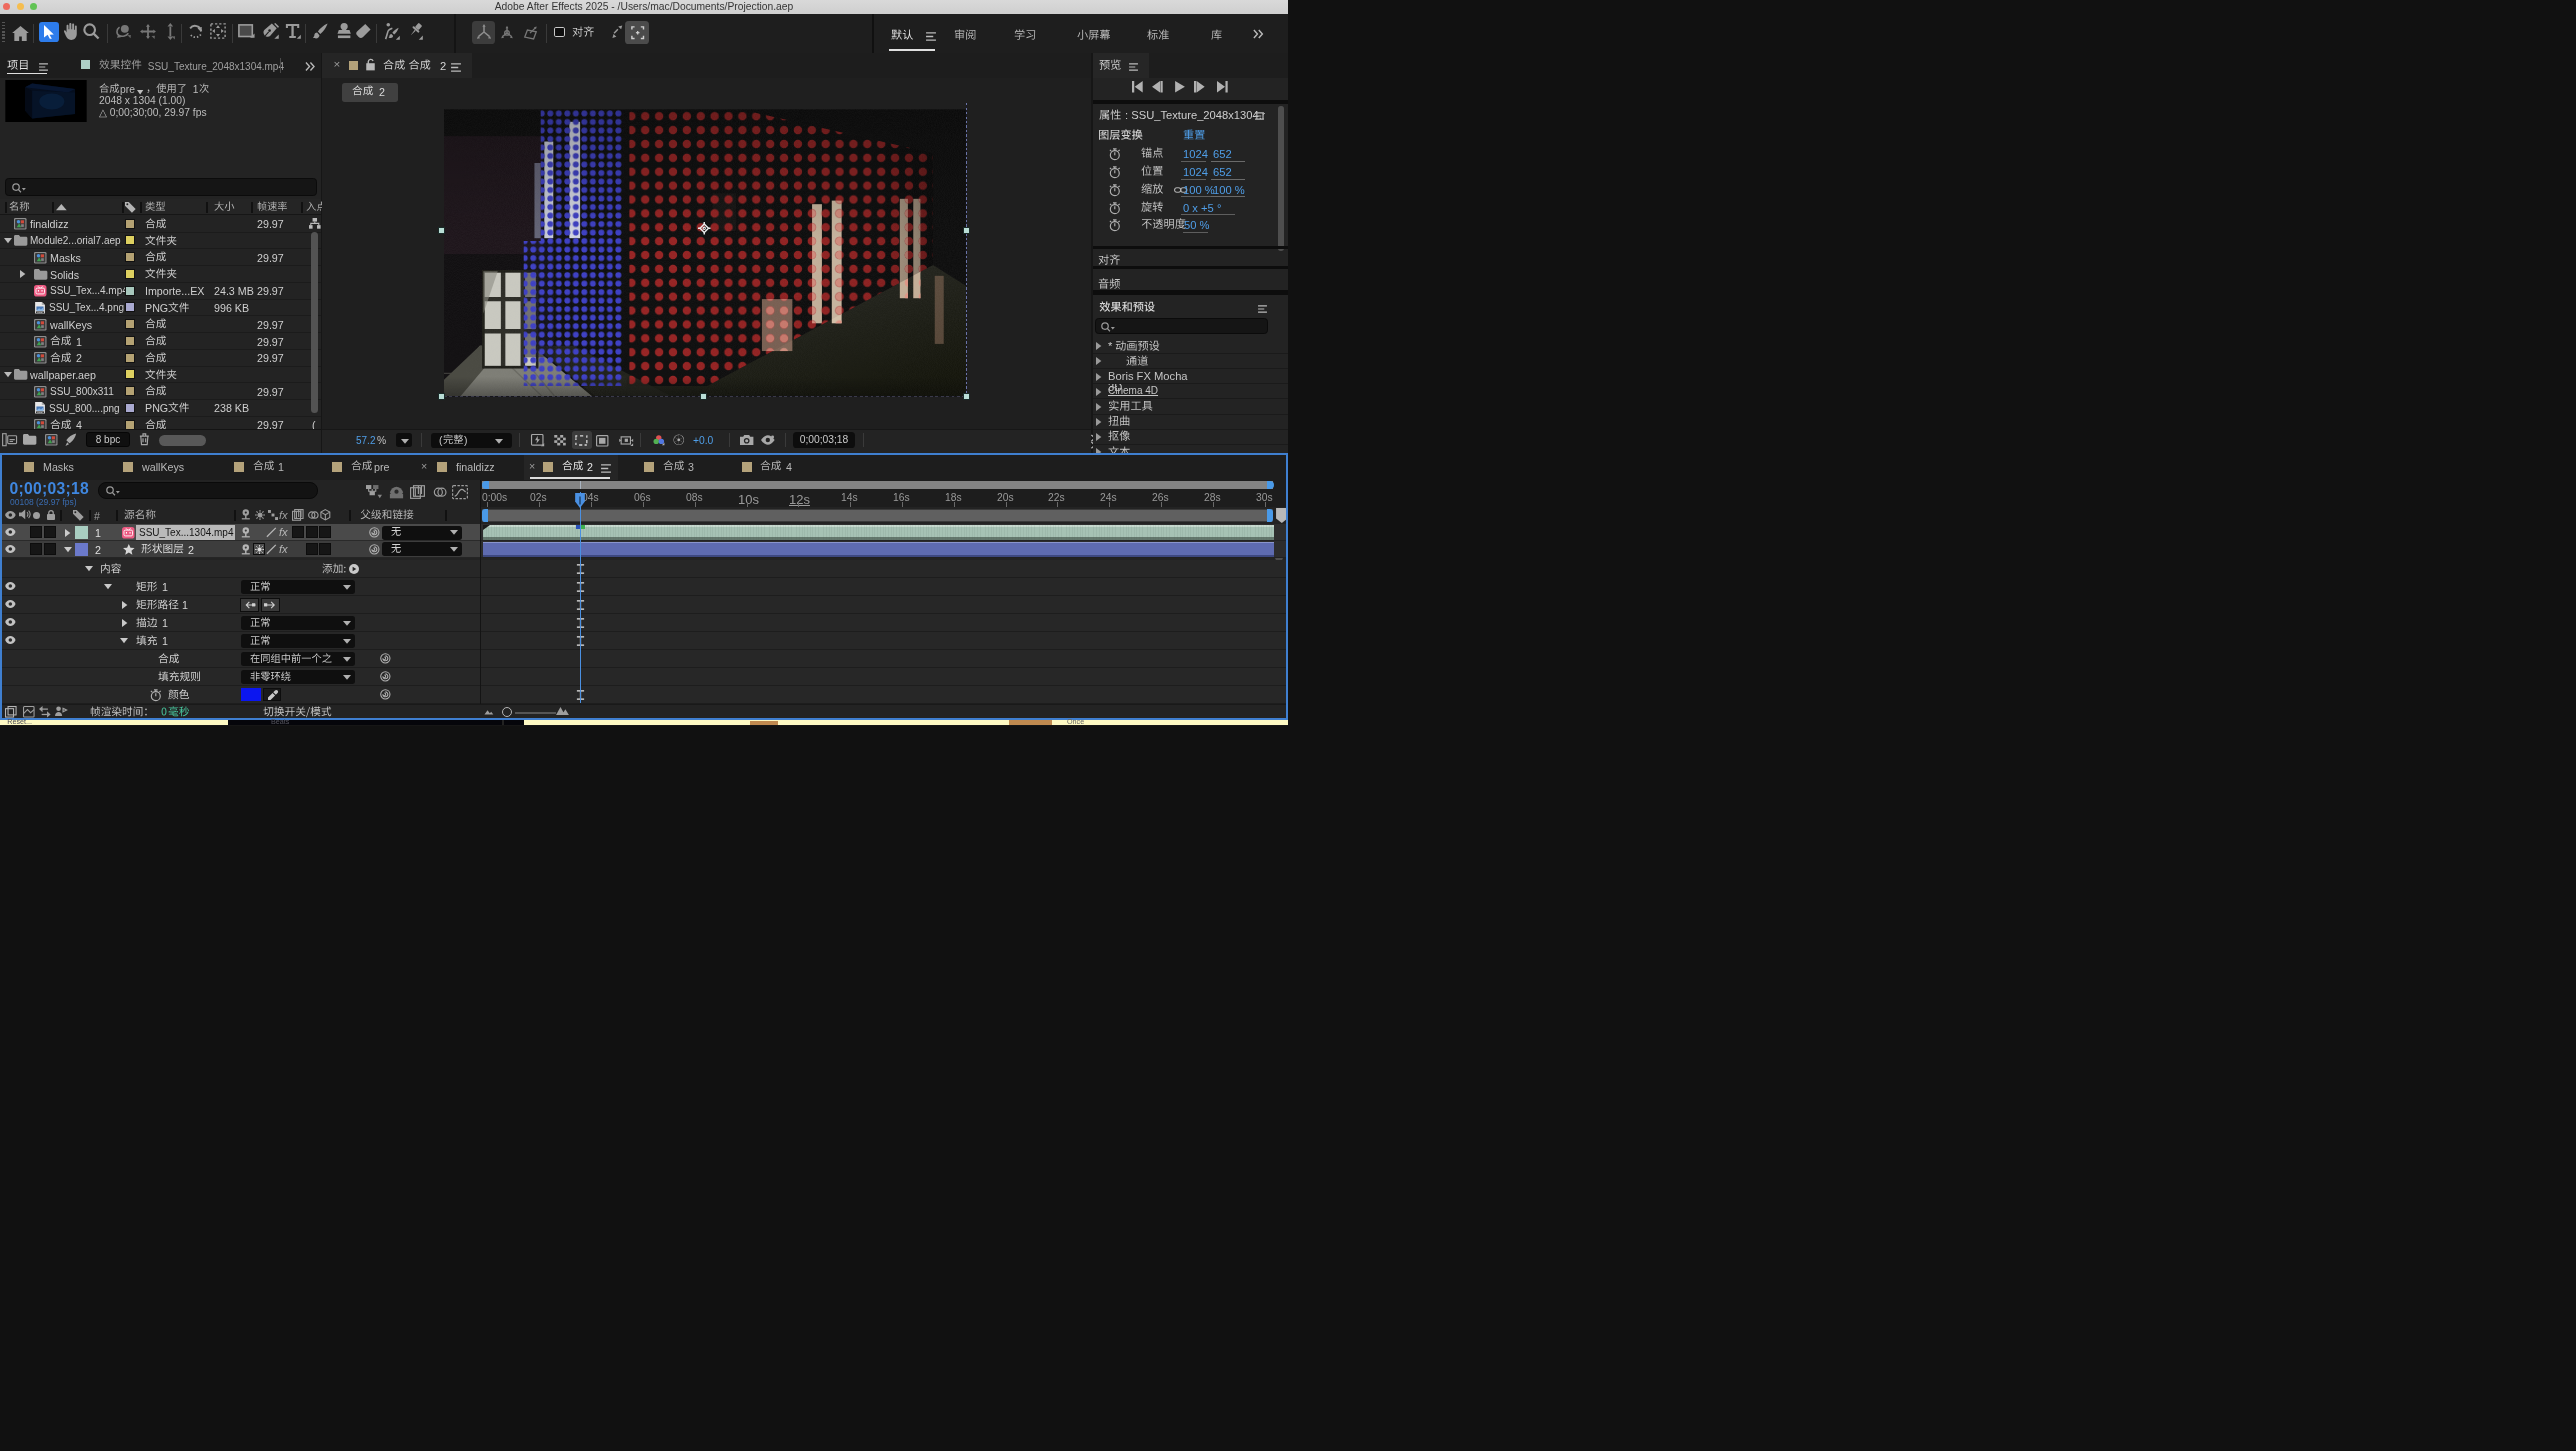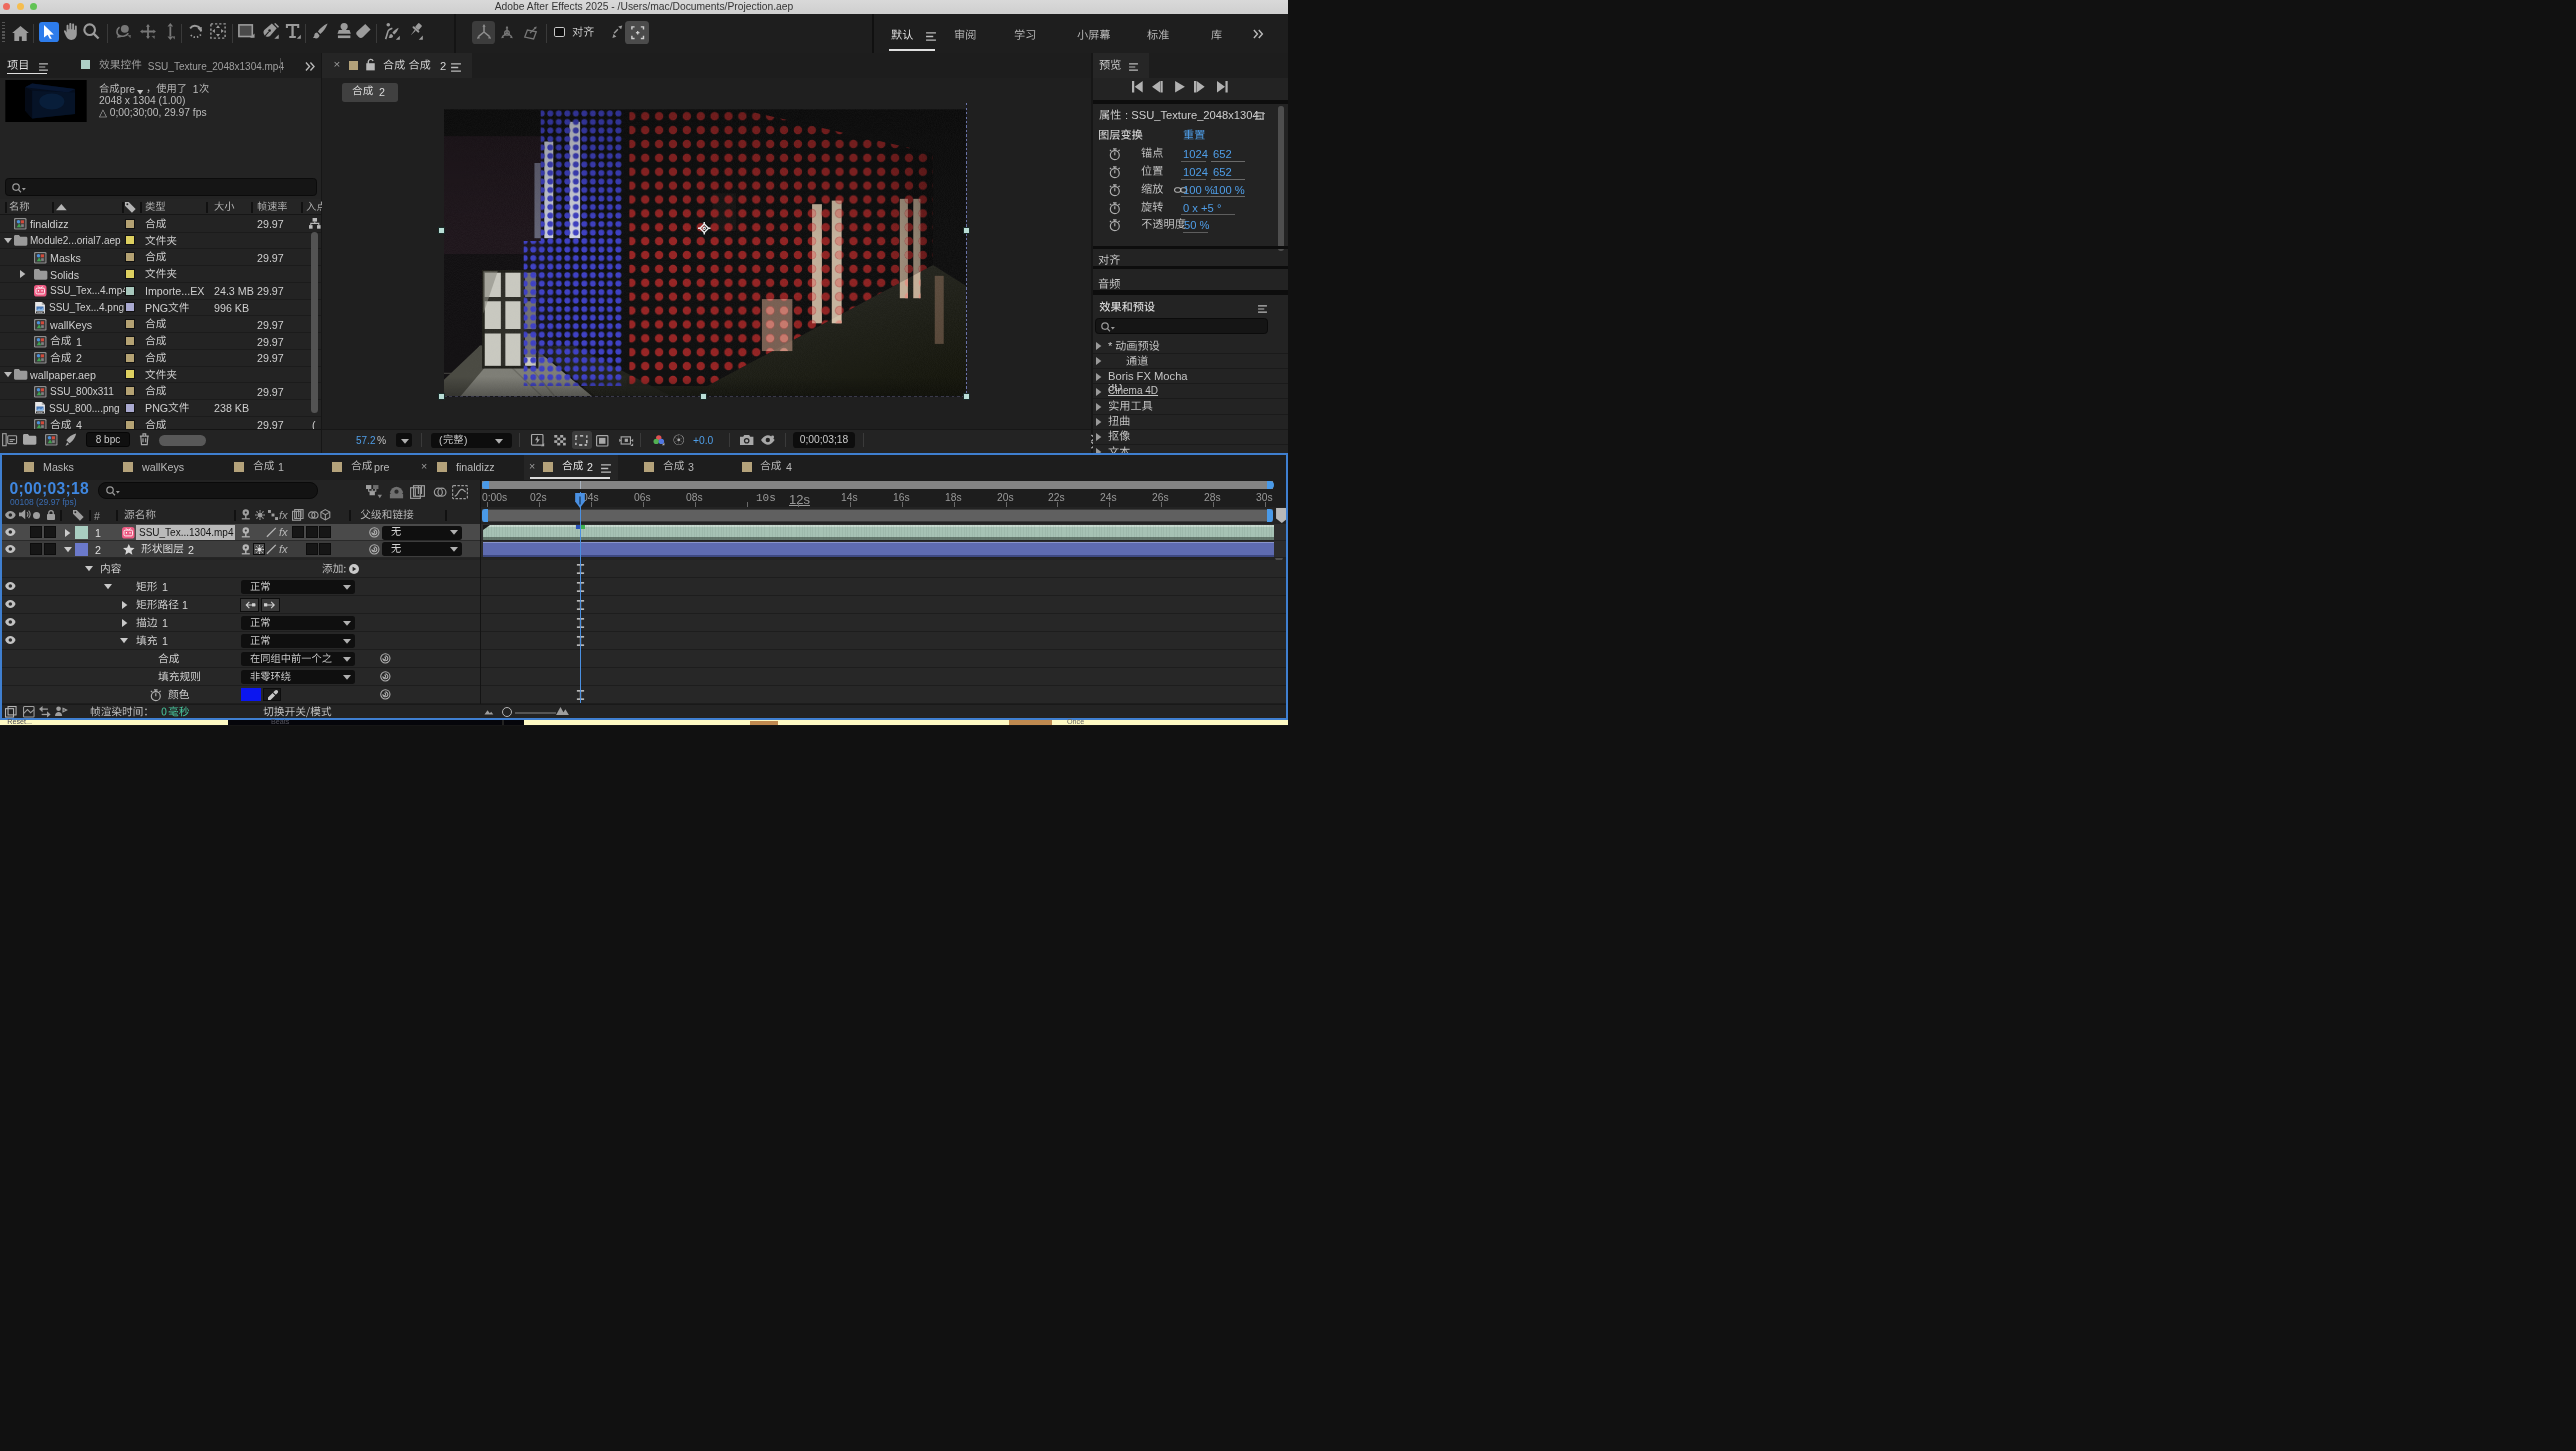--- a/index.html
+++ b/index.html
@@ -1111,21 +1111,21 @@
       <div style="position:absolute;left:481px;top:27px;width:807px;height:27px;background:#1d1d1d"></div>
       <div style="position:absolute;left:482px;top:28px;width:791px;height:8px;background:#848484"></div>
       <div style="position:absolute;left:482px;top:28px;width:7.2px;height:8px;background:#4a9ae8;border-radius:4px 0 0 4px"></div>
       <div style="position:absolute;left:1267px;top:28px;width:7.2px;height:8px;background:#4a9ae8;border-radius:0 4px 4px 0"></div>
       <div style="position:absolute;left:580px;top:28px;width:1.3px;height:8px;background:#a9b4c0"></div>
       <div style="position:absolute;left:482px;top:39px;font-size:10.3px;color:#9a9a9a;white-space:pre;">0:00s</div>
       <div style="position:absolute;left:530px;top:39px;font-size:10.3px;color:#9a9a9a;white-space:pre;">02s</div>
       <div style="position:absolute;left:582px;top:39px;font-size:10.3px;color:#9a9a9a;white-space:pre;">04s</div>
       <div style="position:absolute;left:634px;top:39px;font-size:10.3px;color:#9a9a9a;white-space:pre;">06s</div>
       <div style="position:absolute;left:686px;top:39px;font-size:10.3px;color:#9a9a9a;white-space:pre;">08s</div>
-      <div style="position:absolute;left:756px;top:39px;font-size:11px;color:#9a9a9a;white-space:pre;font-family:Liberation Mono, monospace;">10s</div>
+      <div style="position:absolute;left:738px;top:39px;font-size:13px;color:#9a9a9a;white-space:pre;">10s</div>
       <div style="position:absolute;left:789px;top:39px;font-size:13px;color:#9a9a9a;white-space:pre;text-decoration:underline;">12s</div>
       <div style="position:absolute;left:841px;top:39px;font-size:10.3px;color:#9a9a9a;white-space:pre;">14s</div>
       <div style="position:absolute;left:893px;top:39px;font-size:10.3px;color:#9a9a9a;white-space:pre;">16s</div>
       <div style="position:absolute;left:945px;top:39px;font-size:10.3px;color:#9a9a9a;white-space:pre;">18s</div>
       <div style="position:absolute;left:997px;top:39px;font-size:10.3px;color:#9a9a9a;white-space:pre;">20s</div>
       <div style="position:absolute;left:1048px;top:39px;font-size:10.3px;color:#9a9a9a;white-space:pre;">22s</div>
       <div style="position:absolute;left:1100px;top:39px;font-size:10.3px;color:#9a9a9a;white-space:pre;">24s</div>
       <div style="position:absolute;left:1152px;top:39px;font-size:10.3px;color:#9a9a9a;white-space:pre;">26s</div>
       <div style="position:absolute;left:1204px;top:39px;font-size:10.3px;color:#9a9a9a;white-space:pre;">28s</div>
       <div style="position:absolute;left:1256px;top:39px;font-size:10.3px;color:#9a9a9a;white-space:pre;">30s</div>

